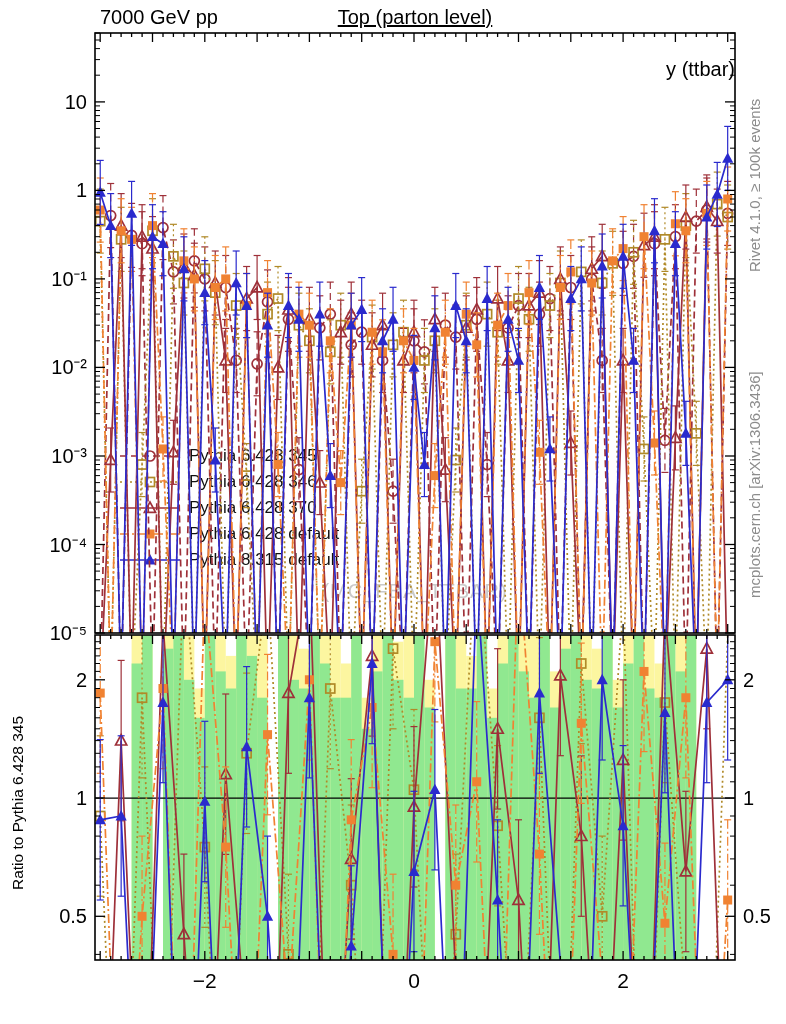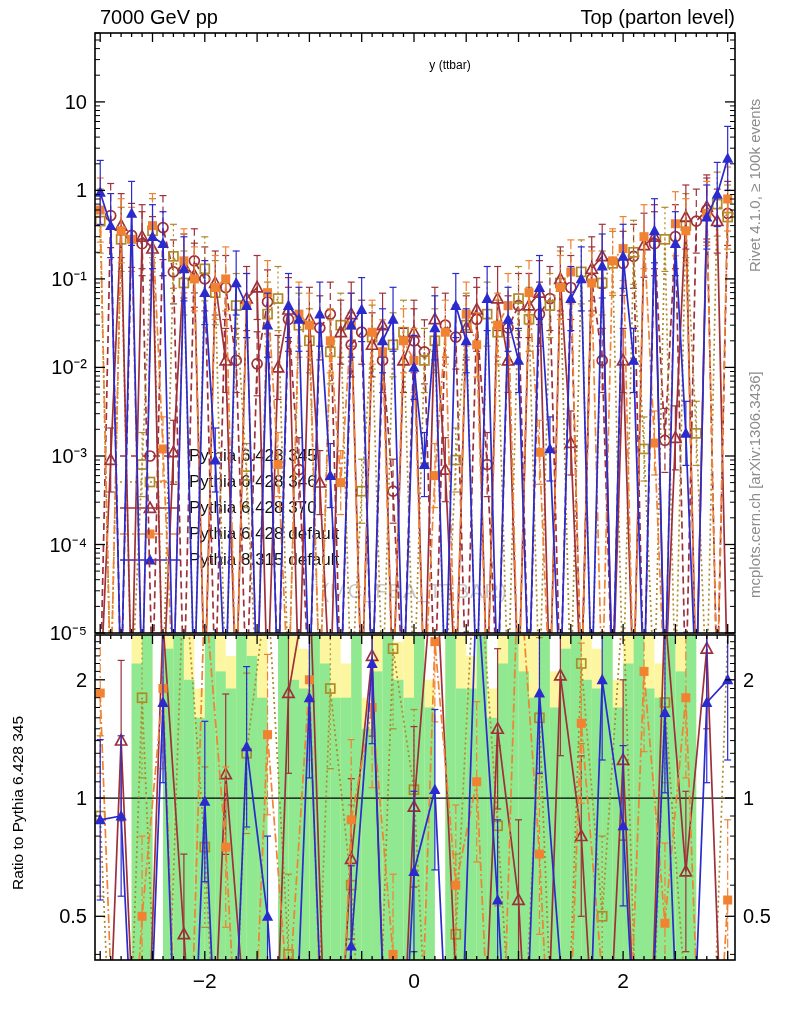--- a/index.html
+++ b/index.html
@@ -1,37 +1,37 @@
 <!DOCTYPE html>
 <html><head>
 <meta charset="utf-8">
 <style>
   html,body{margin:0;padding:0;background:#fff;}
   .fig{position:relative;width:786px;height:1024px;background:#fff;
        font-family:"Liberation Sans",sans-serif;color:#000;overflow:hidden;}
   .abs{position:absolute;text-align:right;}
   .hdr{font-size:20px;color:#000;white-space:nowrap;}
-  .subtitle{font-size:12px;text-align:center;padding-left:35px;}
+  .subtitle{font-size:20px;}
   .sidenote{color:#8c8c8c;font-size:15px;writing-mode:vertical-rl;transform:rotate(180deg);
             display:flex;align-items:center;justify-content:center;white-space:nowrap;}
   .ratiolabel{color:#000;font-size:15.5px;writing-mode:vertical-rl;transform:rotate(180deg);
             display:flex;align-items:center;justify-content:center;white-space:nowrap;}
   .watermark{font-size:20px;color:#c9c9c9;text-align:center;letter-spacing:1px;}
   #legend{left:118px;top:443px;}
   .lrow{display:flex;align-items:center;height:26px;gap:7px;}
   .lrow span{font-size:17px;color:#101010;white-space:nowrap;}
   svg#plot{position:absolute;left:0;top:0;}
 </style>
 </head>
 <body>
 
 <div class="fig">
 
   <div class="abs hdr" style="left:100px;top:6px;">7000 GeV pp</div>
-  <div class="abs hdr" style="left:95px;top:6px;width:640px;text-align:right;">Top (parton level)</div>
+  <div class="abs hdr" style="left:95px;top:6px;width:640px;text-align:center;text-decoration:underline;">Top (parton level)</div>
   <div class="abs subtitle" style="left:95px;top:58px;width:640px;">y (ttbar)</div>
 
   <div class="abs sidenote" style="left:742px;top:35px;width:24px;height:300px;">Rivet 4.1.0, ≥ 100k events</div>
   <div class="abs sidenote" style="left:742px;top:335px;width:24px;height:300px;">mcplots.cern.ch [arXiv:1306.3436]</div>
 
   <div class="abs ratiolabel" style="left:6px;top:655px;width:24px;height:295px;">Ratio to Pythia 6.428 345</div>
 
   <div class="abs watermark" style="left:95px;top:580px;width:640px;">(MC_FBA_TTBAR)</div>
 
   <div class="abs" id="legend">

